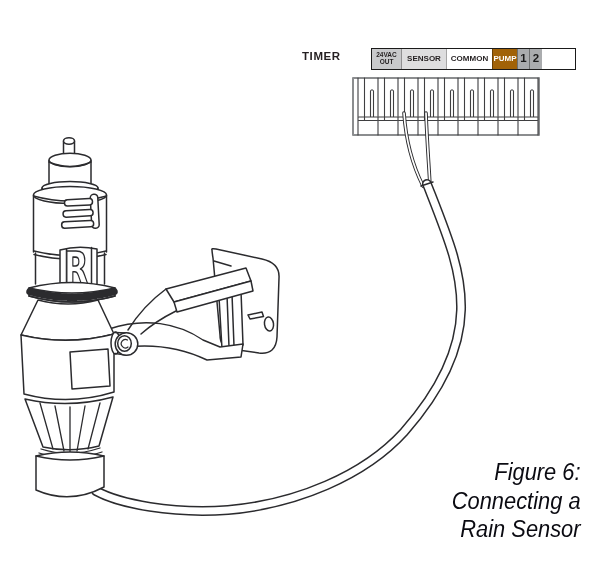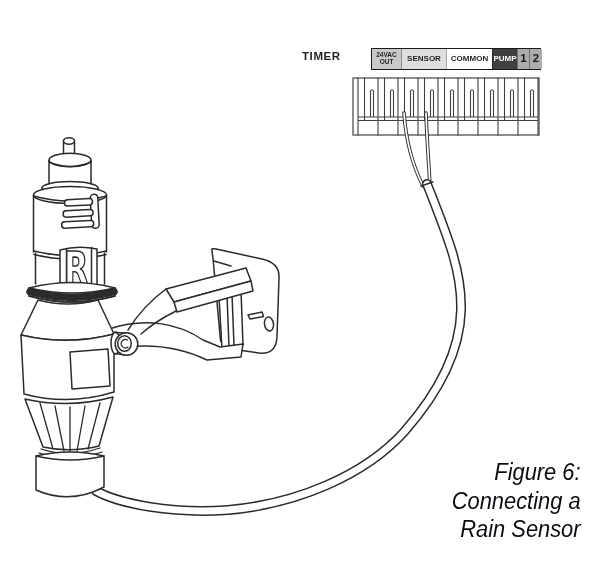--- a/index.html
+++ b/index.html
@@ -1,21 +1,21 @@
 <!DOCTYPE html>
 <html><head>
 <meta charset="utf-8">
 <style>
   html,body{margin:0;padding:0;background:#ffffff;}
   .stage{position:relative;width:605px;height:577px;background:#ffffff;overflow:hidden;
          font-family:"Liberation Sans", sans-serif;}
   .art{position:absolute;left:0;top:0;}
   .timer-label{position:absolute;left:302px;top:50px;font-size:11.5px;font-weight:bold;
                letter-spacing:.6px;color:#241f21;}
-  .label-bar{position:absolute;left:371px;top:48px;width:170px;height:22px;display:flex;
+  .label-bar{position:absolute;left:371px;top:48px;width:205px;height:22px;display:flex;
              border:1.6px solid #1a1a1a;box-sizing:border-box;background:#fff;}
   .label-bar .seg{display:flex;align-items:center;justify-content:center;text-align:center;
                   font-weight:bold;line-height:1.04;box-sizing:border-box;overflow:hidden;
                   border-left:1px solid rgba(0,0,0,.35);letter-spacing:0;}
   .label-bar .seg:first-child{border-left:none;}
   .caption{position:absolute;right:24px;top:458px;text-align:right;font-style:italic;
            font-size:23px;line-height:28.5px;color:#0b0b12;transform:scaleX(.95);
            transform-origin:right top;white-space:nowrap;}
 </style>
 </head>
@@ -137,21 +137,21 @@
       <path d="M127.5,340 A4.2,4.2 0 1 0 128,347" fill="none" stroke-width="1.2"></path>
     </g>
   </svg>
 
   <div class="timer-label">TIMER</div>
 
   <div class="label-bar">
       <div class="seg" style="background: rgb(200, 201, 203); color: rgb(35, 31, 32); flex: 0 0 29px; font-size: 6.5px;">24VAC OUT</div>
       <div class="seg" style="background: rgb(222, 222, 223); color: rgb(35, 31, 32); flex: 0 0 45px; font-size: 8px;">SENSOR</div>
       <div class="seg" style="background: rgb(255, 255, 255); color: rgb(35, 31, 32); flex: 0 0 46px; font-size: 8px;">COMMON</div>
-      <div class="seg" style="background: #404040; color: rgb(255, 255, 255); flex: 0 0 25px; font-size: 8px;">PUMP</div>
+      <div class="seg" style="background: #a16207; color: rgb(255, 255, 255); flex: 0 0 25px; font-size: 8px;">PUMP</div>
       <div class="seg" style="background: rgb(170, 172, 174); color: rgb(26, 26, 26); flex: 0 0 12px; font-size: 11.5px;">1</div>
       <div class="seg" style="background: rgb(170, 172, 174); color: rgb(26, 26, 26); flex: 0 0 13px; font-size: 11.5px;">2</div>
     </div>
 
   <div class="caption">
     <div>Figure 6:</div>
     <div>Connecting a</div>
     <div>Rain Sensor</div>
   </div>
 </div>

